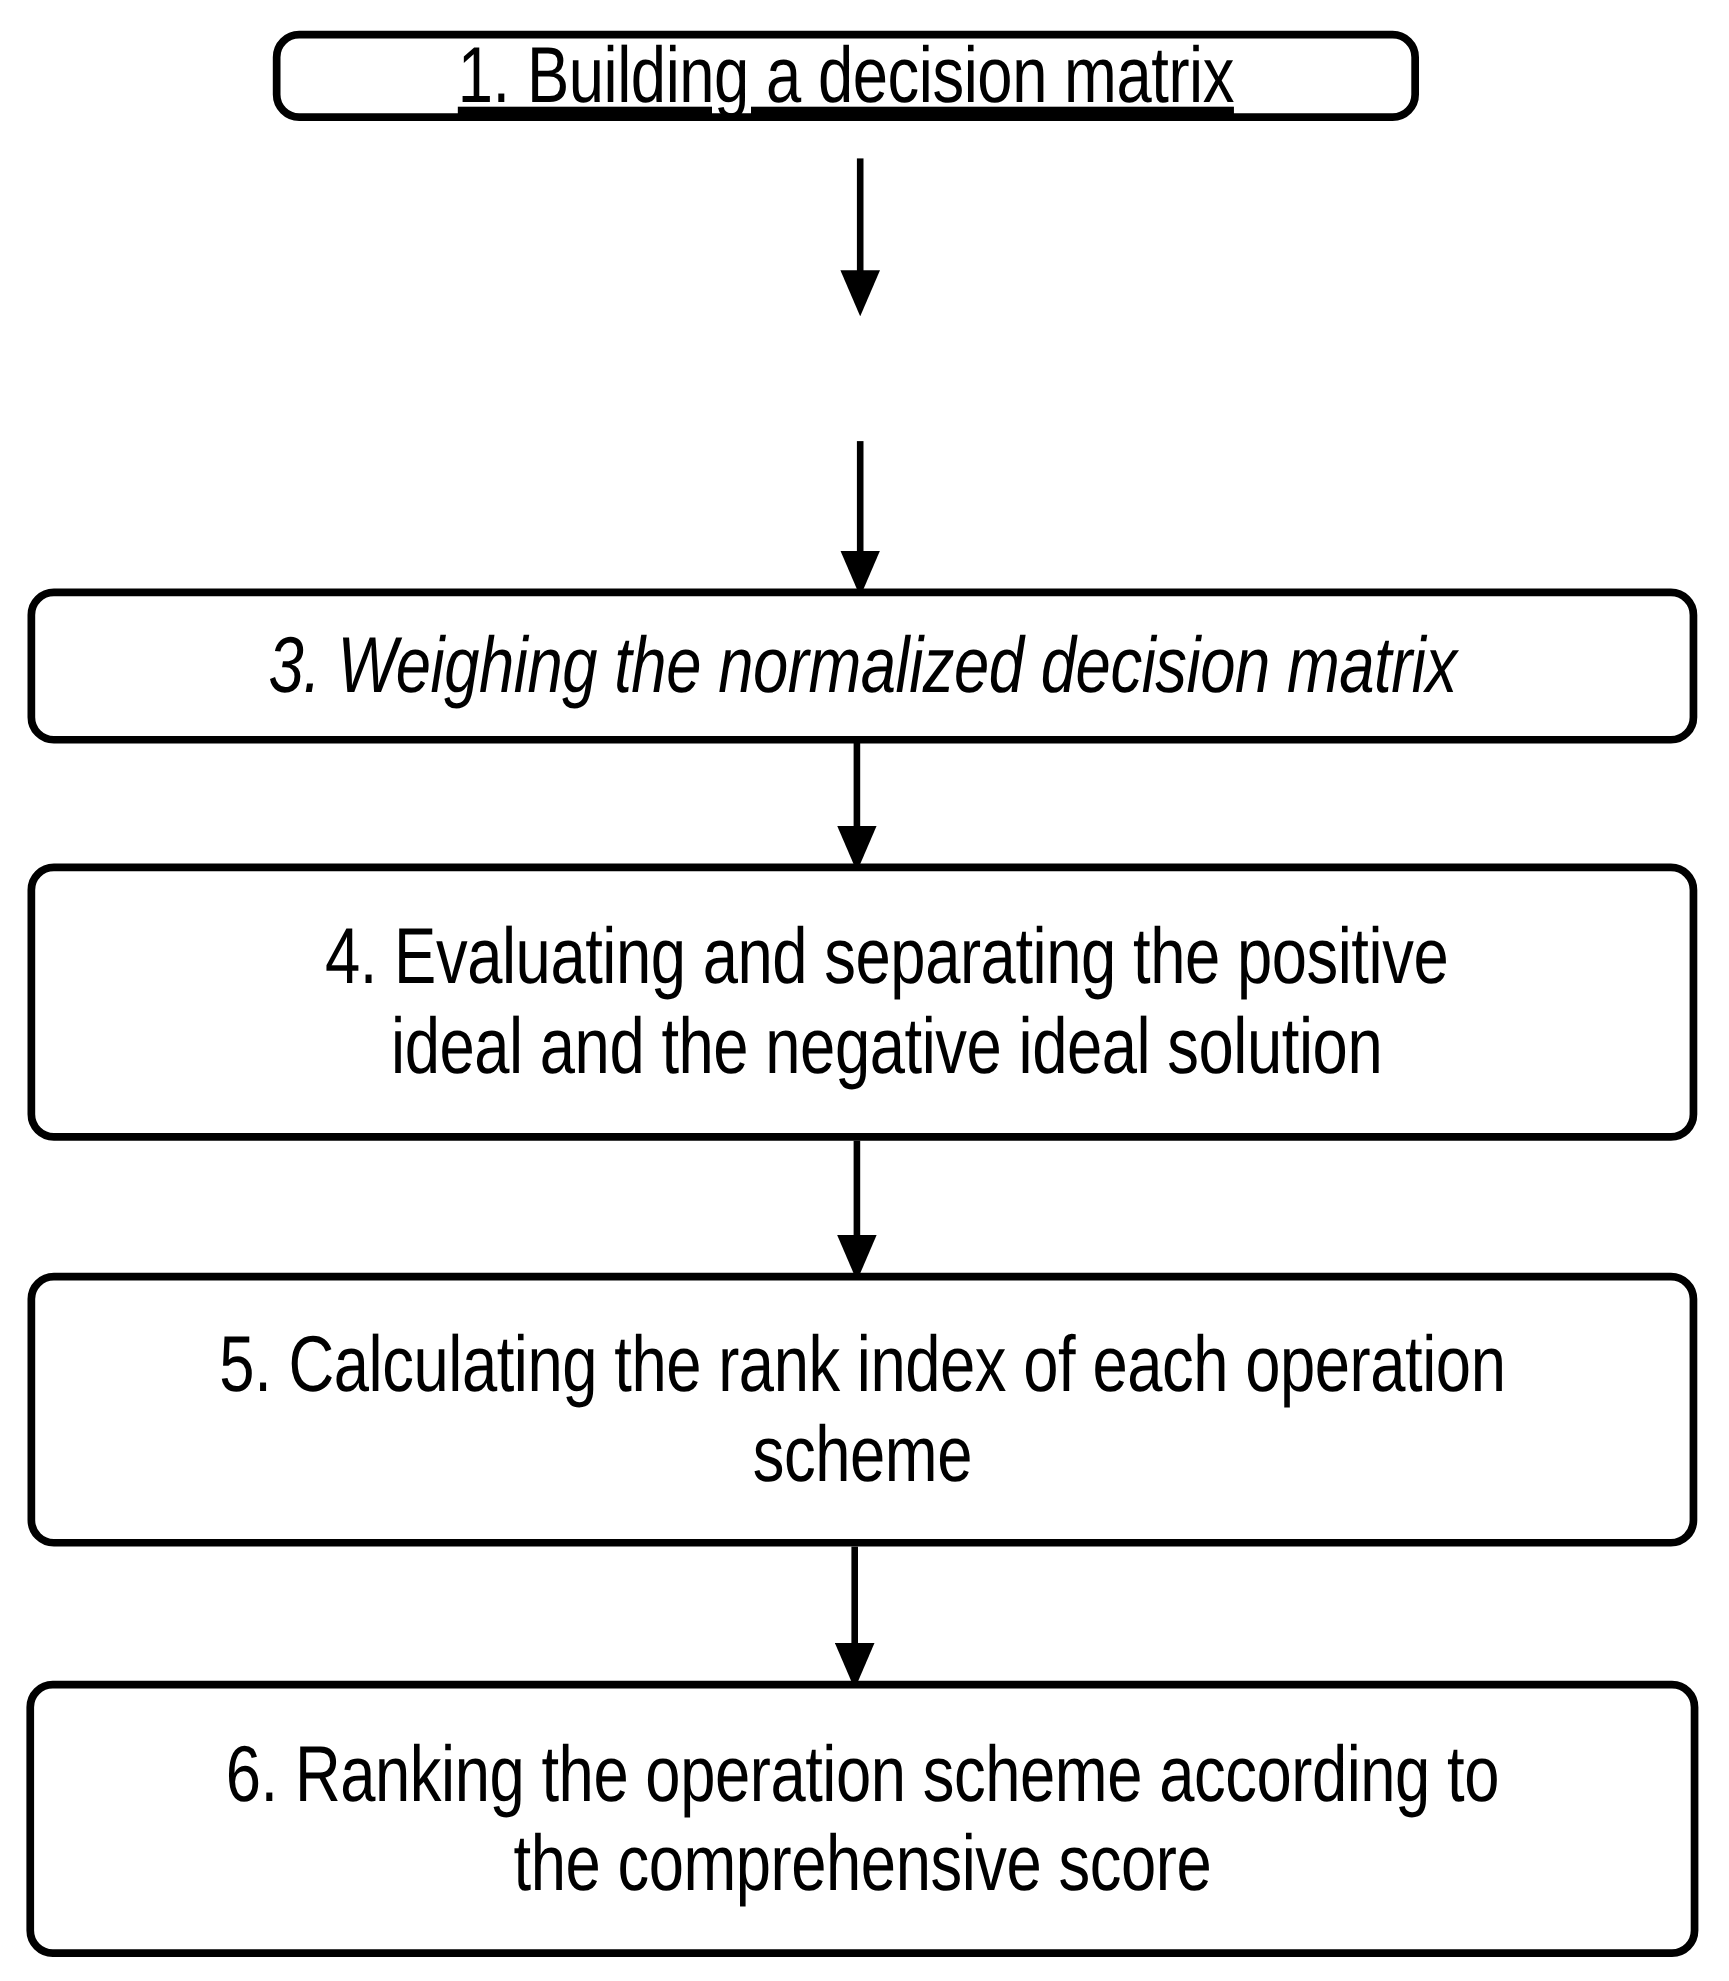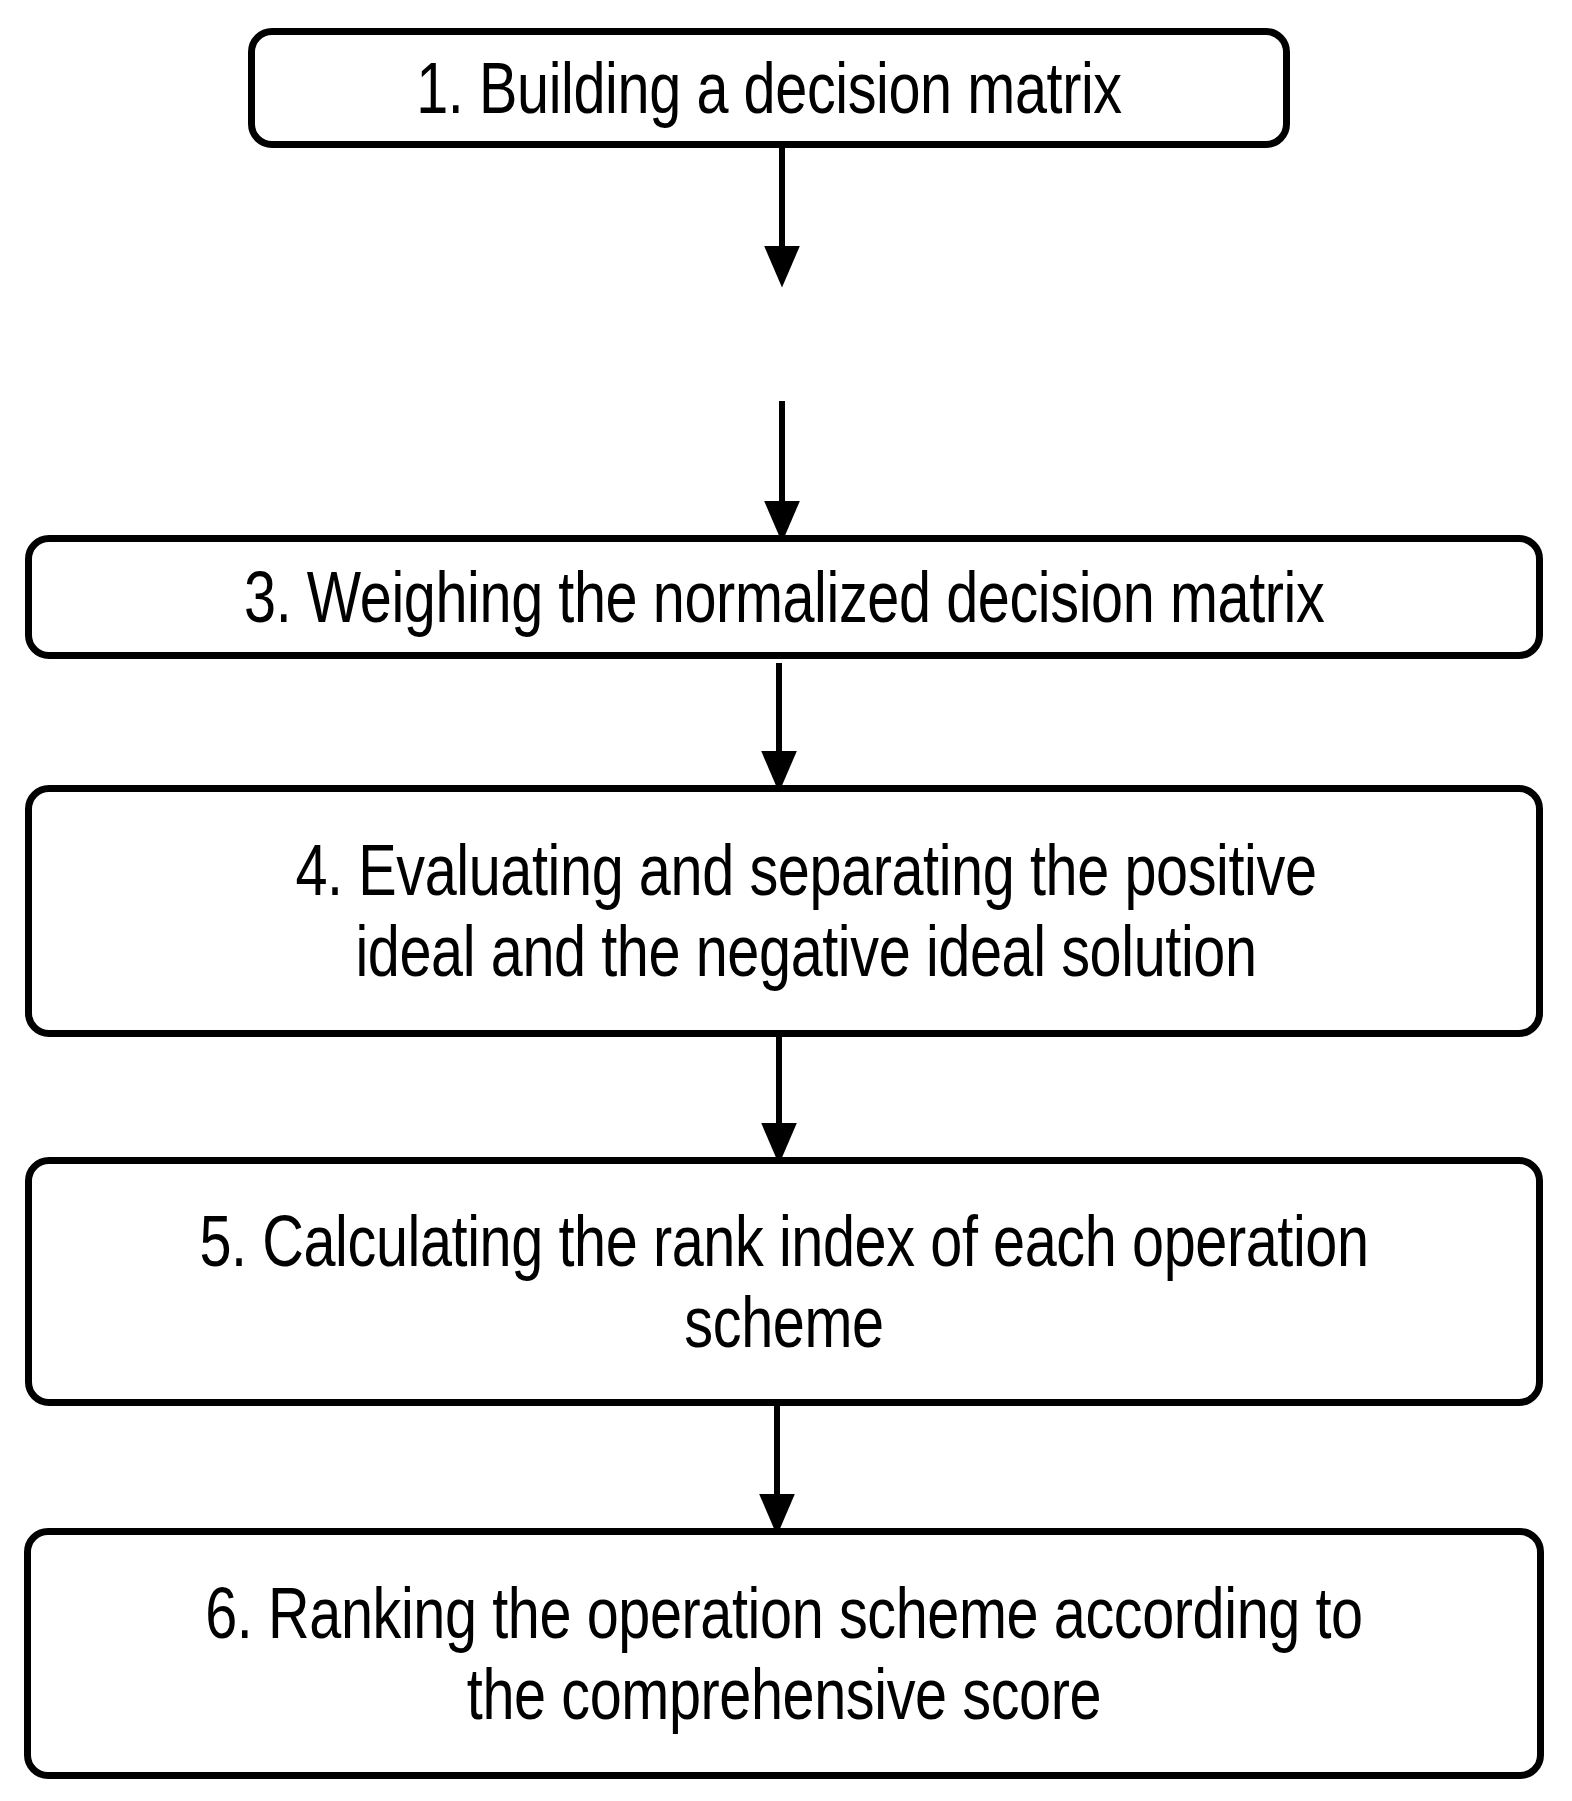--- a/index.html
+++ b/index.html
@@ -35,23 +35,23 @@
     font-weight: 400;
     font-size: 72px;
     line-height: 1.12;
     letter-spacing: -0.5px;
     transform: scaleX(0.80);
     transform-origin: center center;
     white-space: pre-line;
     padding: 0 14px;
   }
   
-  .n1 { left: 248px;  top: 28px;   width: 1042px; height: 120px; }
+  .n1 { left: 248px;  top: 28px;   width: 1042px; height: 82px; text-decoration: underline; }
   .n2 { left: 170px;  top: 280px;  width: 1225px; height: 121px; }
-  .n3 { left: 25px;   top: 535px;  width: 1518px; height: 124px; }
+  .n3 { left: 25px;   top: 535px;  width: 1518px; height: 141px; font-style: italic; }
   .n4 { left: 25px;   top: 785px;  width: 1518px; height: 252px; padding-left: 44px; }
   .n5 { left: 25px;   top: 1157px; width: 1518px; height: 249px; }
   .n6 { left: 24px;   top: 1528px; width: 1520px; height: 251px; }
 
   .connector {
     position: absolute;
     left: 0;
     top: 0;
     width: 1572px;
     height: 1801px;

